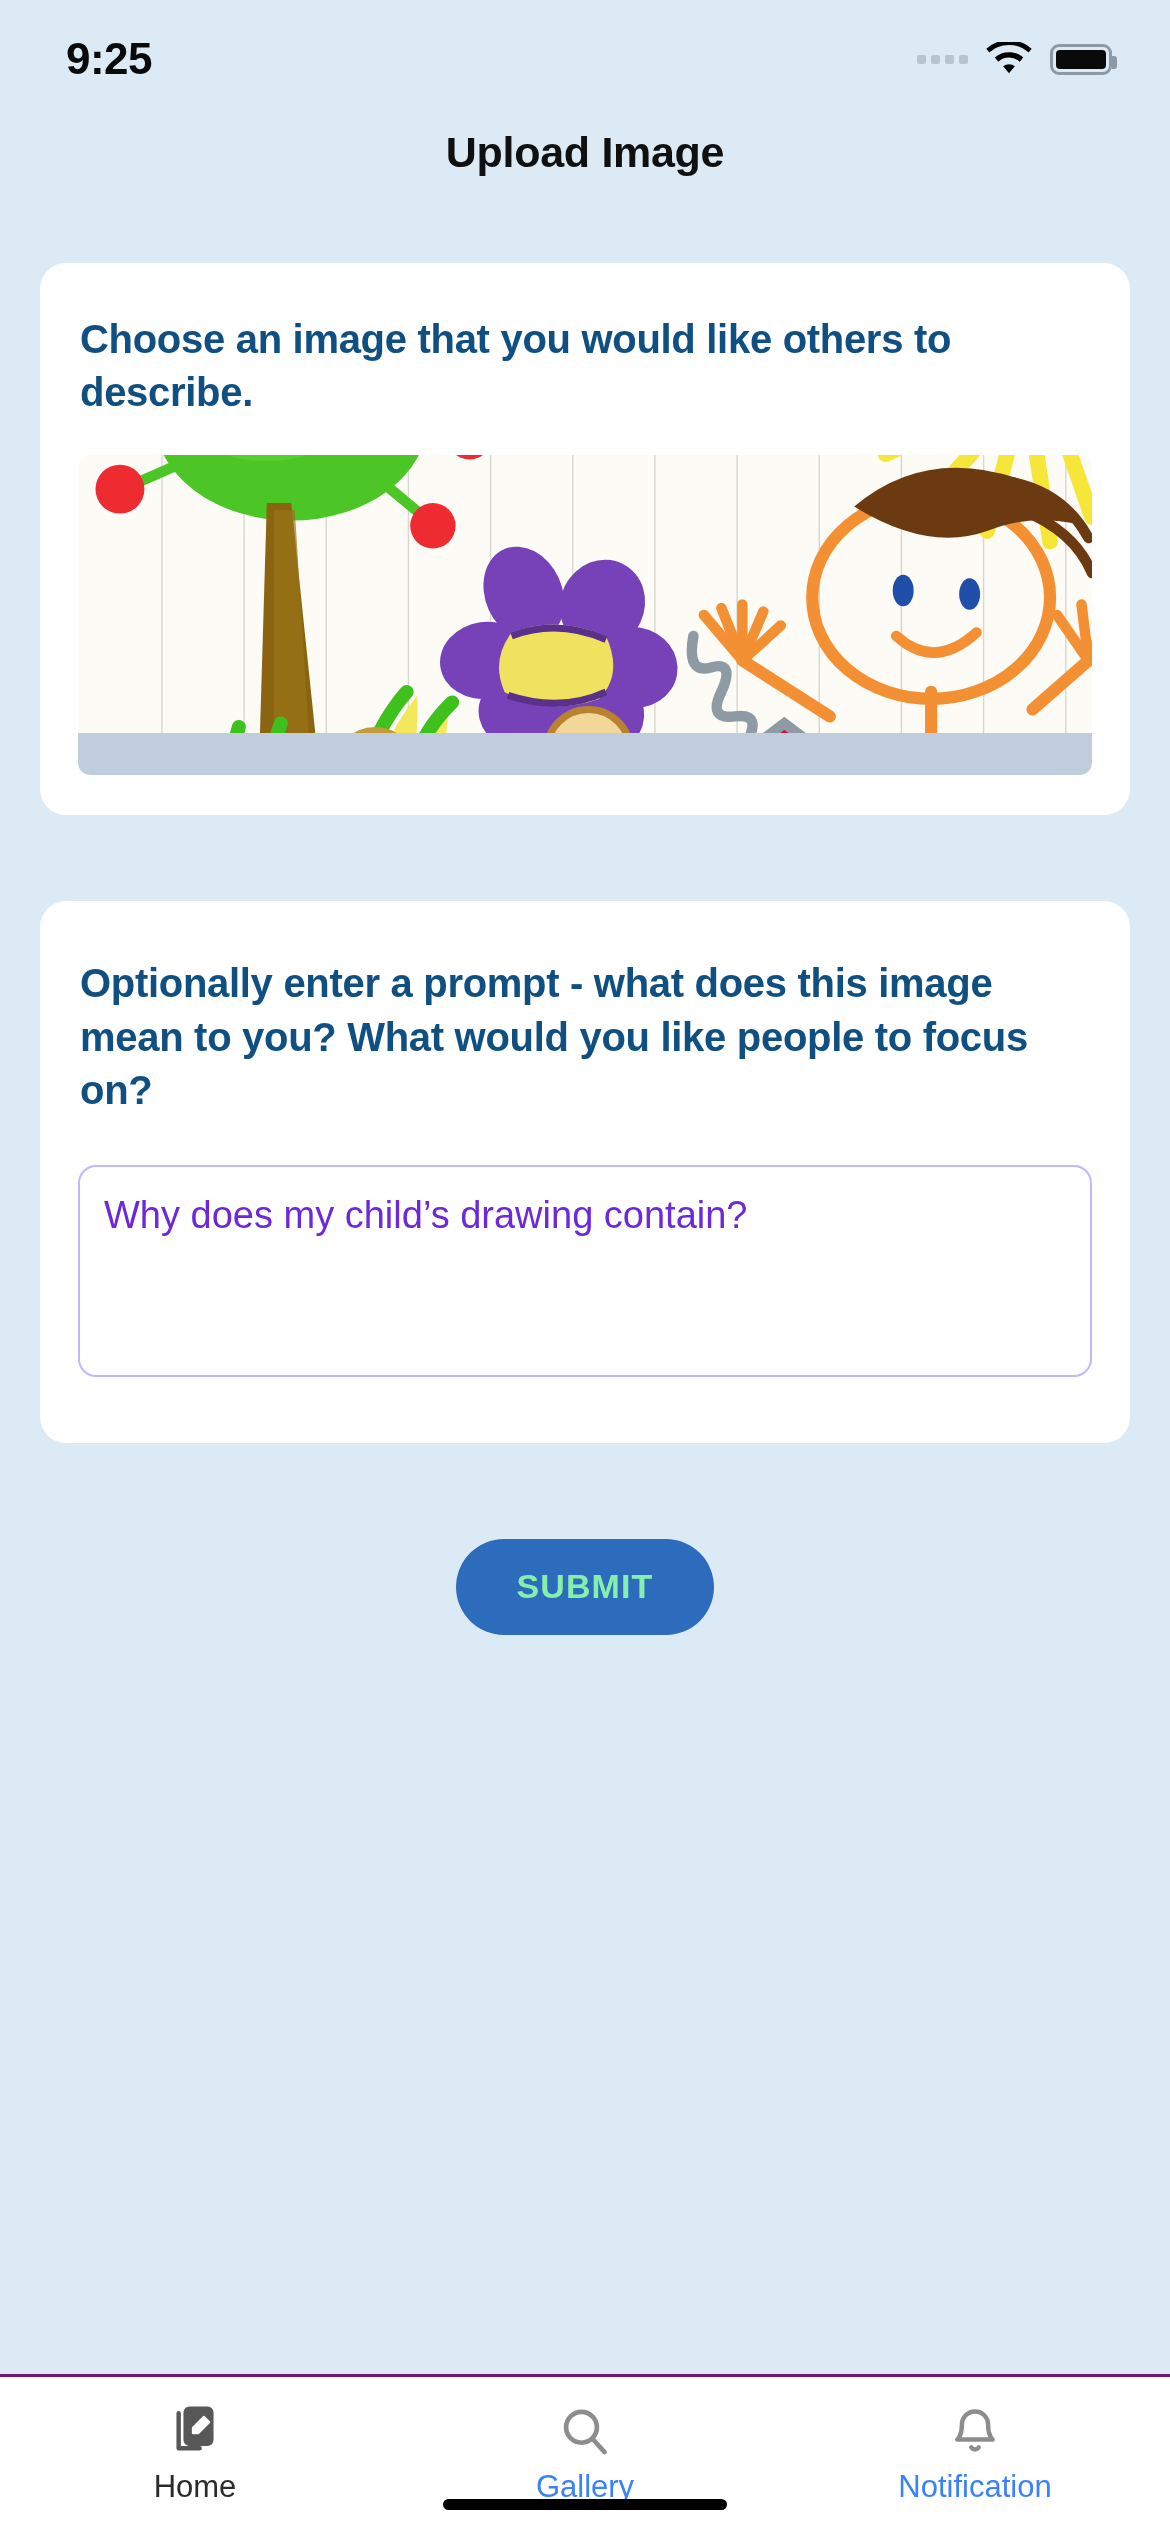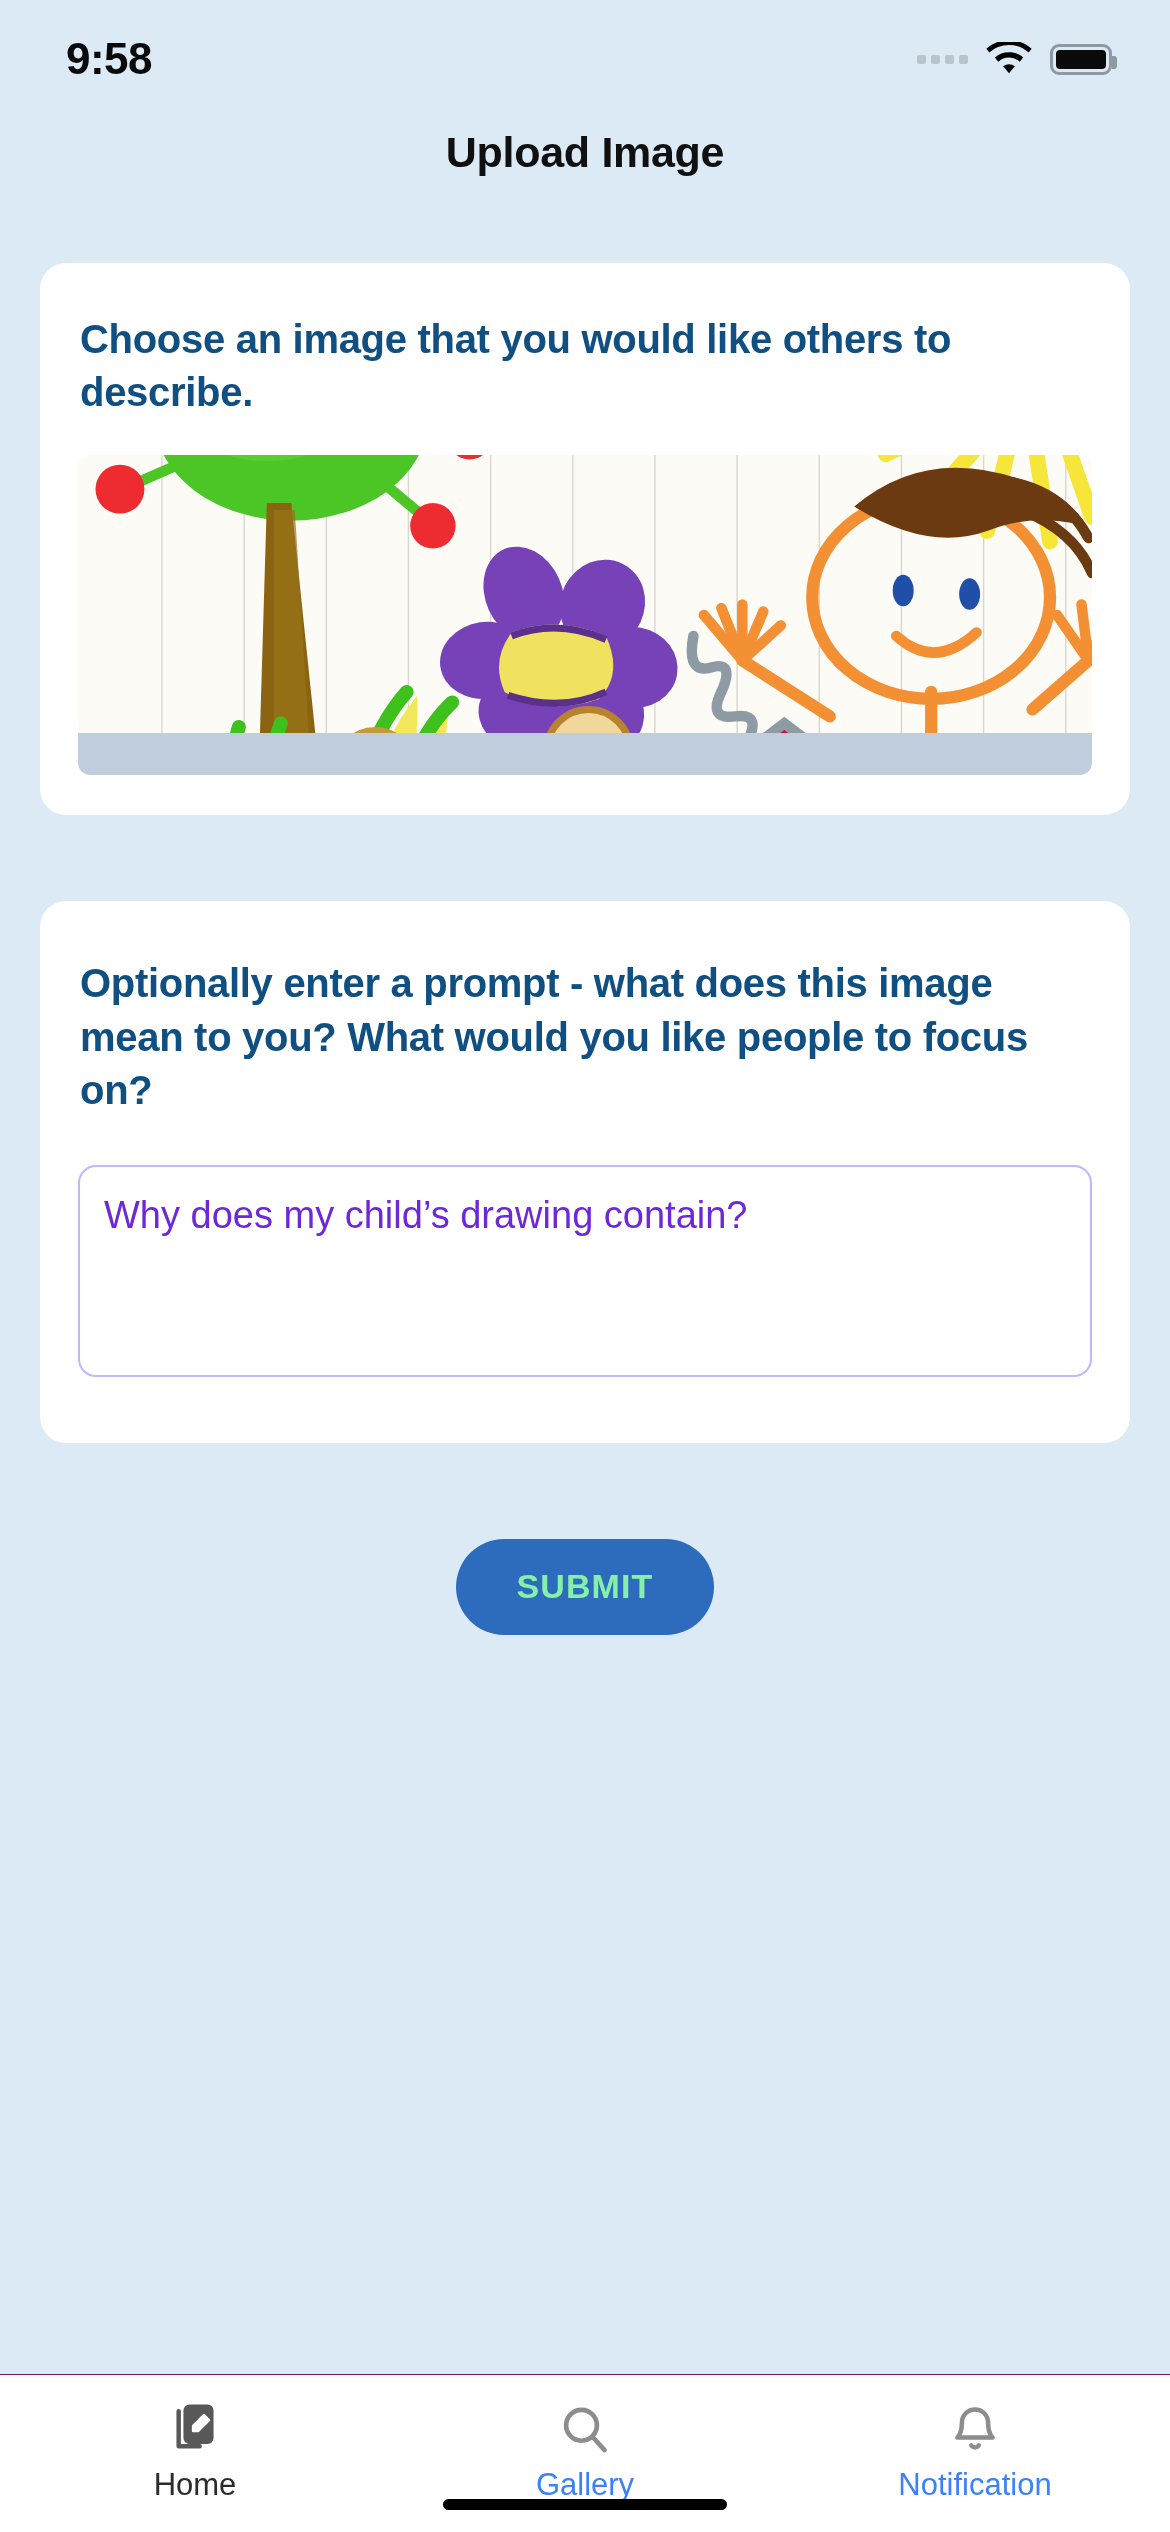--- a/index.html
+++ b/index.html
@@ -126,21 +126,21 @@
   }
 
   
   .tabbar {
     flex:0 0 auto;
     background:#ffffff;
     height:158px;
     display:flex;
     align-items:flex-start;
     padding-top:26px;
-    border-top:1px solid #701a75;
+    border-top:3px solid #701a75;
   }
   .tab {
     flex:1;
     display:flex; flex-direction:column; align-items:center; gap:8px;
     cursor:pointer;
   }
   .tab-ic { height:58px; display:flex; align-items:center; justify-content:center; }
   .tab-label {
     font-size:31px;
     color:#3b82f6;
@@ -152,21 +152,21 @@
     bottom:22px; left:50%; transform:translateX(-50%);
     width:284px; height:11px; border-radius:8px; background:#000000;
   }
 </style>
 </head>
 <body>
 
 <div id="screen">
 
   <div class="statusbar">
-    <div class="status-time">9:58</div>
+    <div class="status-time">9:25</div>
     <div class="status-right">
       <span class="cell-dots">
         <i></i>
           <i></i>
           <i></i>
           <i></i>
       </span>
       <svg class="wifi-ic" viewBox="0 0 24 18">
         <path d="M12 16.6 8.9 12.9a5 5 0 0 1 6.2 0z" fill="#000"></path>
         <path d="M12 8.2c-2.2 0-4.2.8-5.7 2.2L4.5 8.2A11.3 11.3 0 0 1 12 5.4c2.9 0 5.6 1 7.5 2.8l-1.8 2.2A8.4 8.4 0 0 0 12 8.2z" fill="#000"></path>

